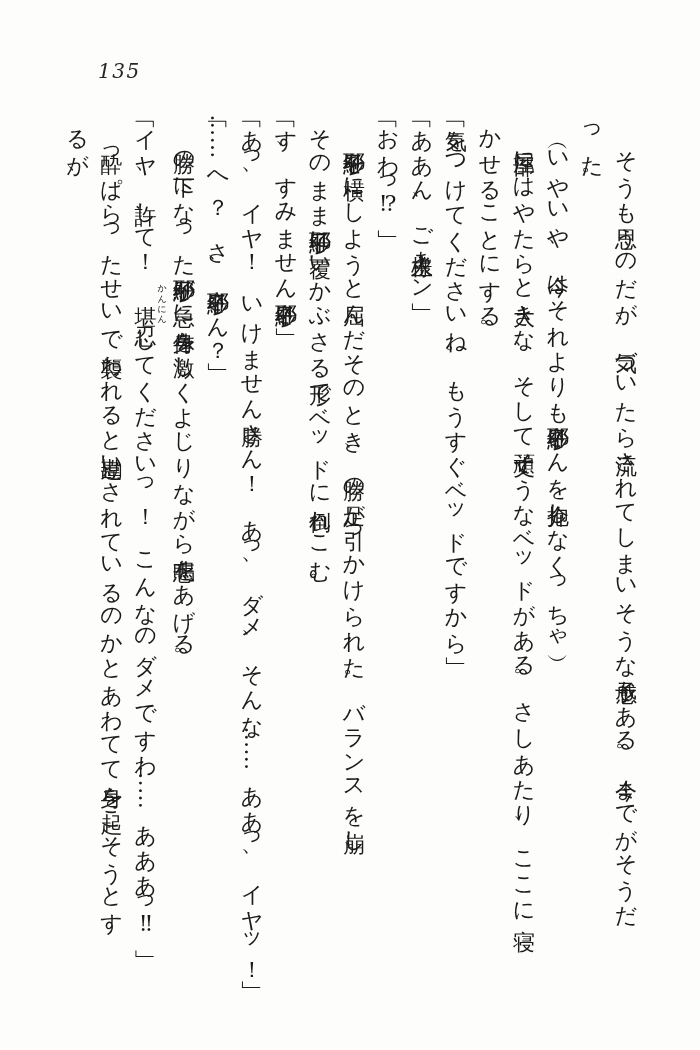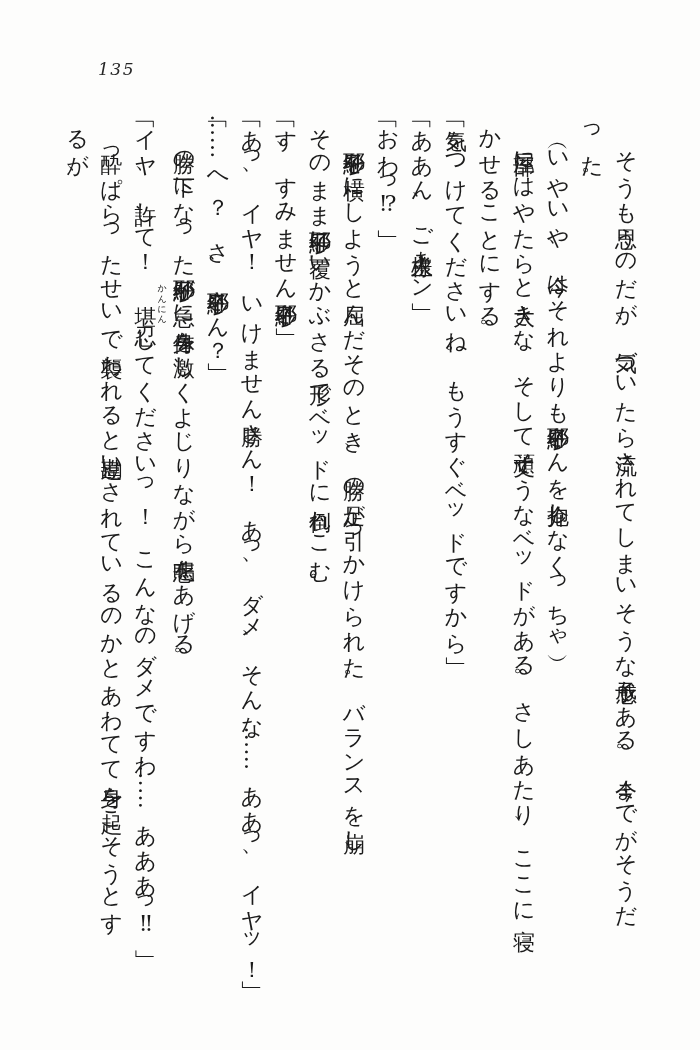--- a/index.html
+++ b/index.html
@@ -15,21 +15,21 @@
     font-family: "DejaVu Serif", "Liberation Serif", serif;
   }
   .page {
     position: absolute;
     inset: 0;
   }
   .page-number {
     position: absolute;
     top: 59px;
     left: 98px;
-    font-size: 17px;
+    font-size: 20px;
     font-style: italic;
     letter-spacing: 1.5px;
     color: #262626;
   }
   .text-block {
     position: absolute;
     top: 114px;
     right: 57px;
     height: 880px;
     writing-mode: vertical-rl;

